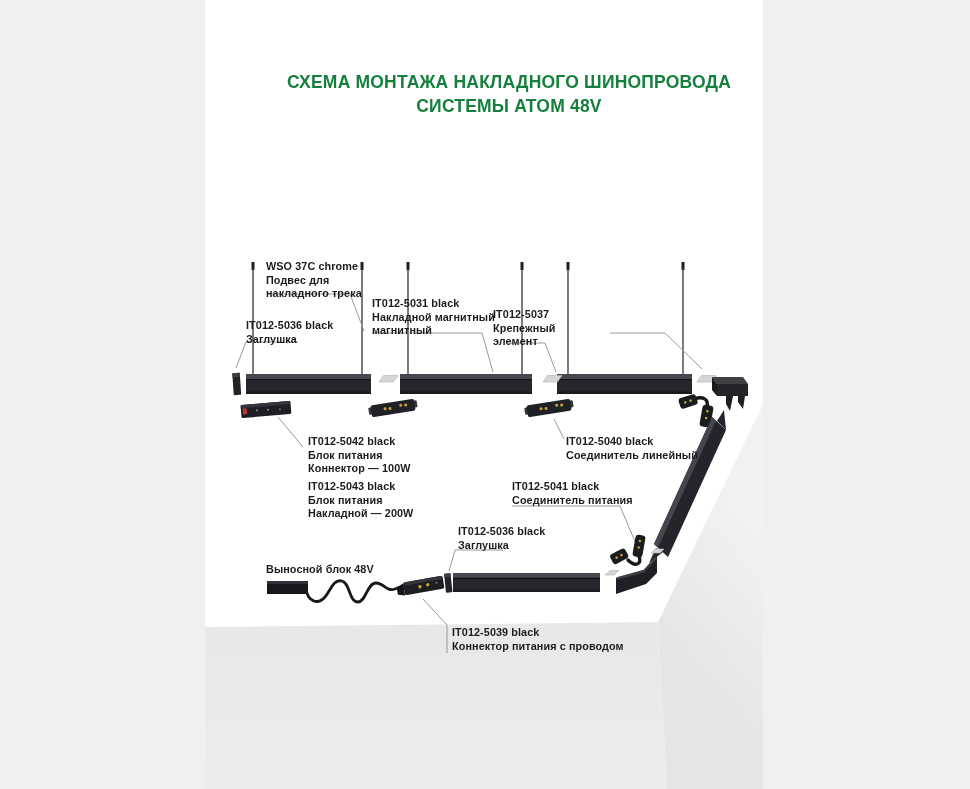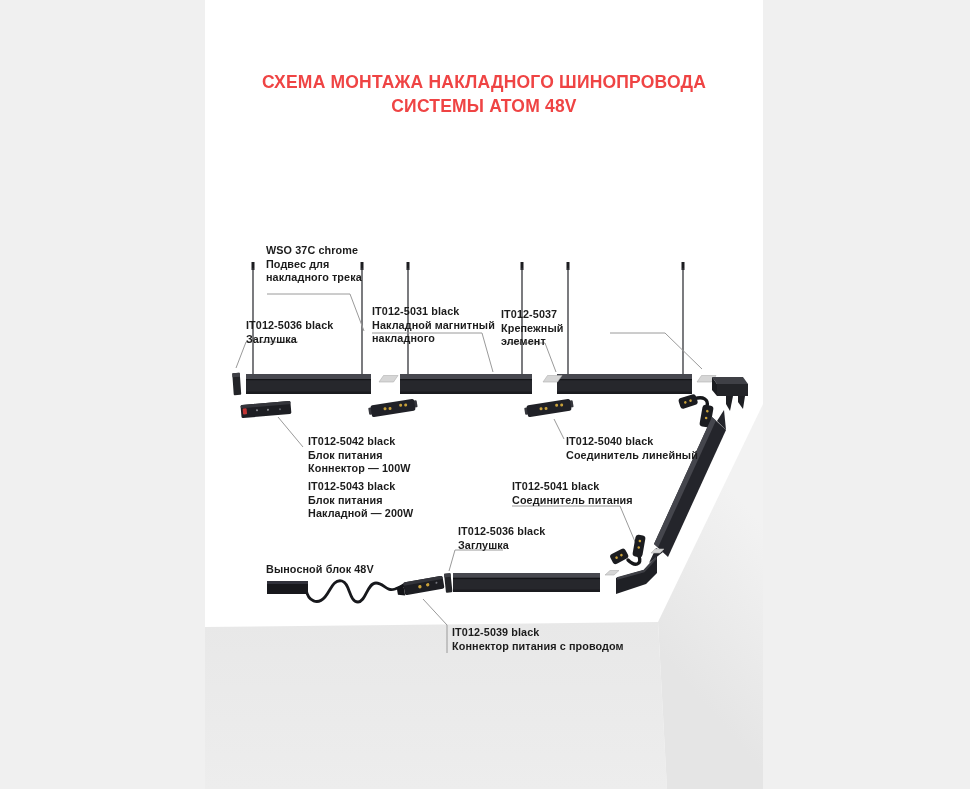--- a/index.html
+++ b/index.html
@@ -10,22 +10,22 @@
     -webkit-font-smoothing:antialiased;
   }
   .page{position:relative;width:970px;height:789px;background:#f0f0f0;}
   .stage{
     position:absolute;left:205px;top:0;width:558px;height:789px;
     background:#ffffff;
   }
   .scene{position:absolute;left:0;top:0;}
   .title{
     position:absolute;top:70px;left:0;width:100%;
-    text-align:center;color:#ef4444;
-    font-size:17.5px;line-height:24px;font-weight:600;letter-spacing:.2px;
+    text-align:center;color:#15803d;
+    font-size:17.5px;line-height:24px;font-weight:600;letter-spacing:.2px;padding-left:25px;
   }
   .lbl{
     position:absolute;color:#1c1c1c;
     font-size:10.8px;line-height:13.5px;font-weight:600;letter-spacing:.1px;
     white-space:nowrap;
   }
 </style>
 </head>
 <body>
 
@@ -218,38 +218,38 @@
         <rect x="62" y="581" width="41" height="13" fill="#17181c"></rect>
         <rect x="62" y="581" width="41" height="3" fill="#30313a"></rect>
       </g>
     </svg>
 
     <div class="title">
       <div>СХЕМА МОНТАЖА НАКЛАДНОГО ШИНОПРОВОДА</div>
       <div>СИСТЕМЫ ATOM 48V</div>
     </div>
 
-    <div class="lbl" style="left:61px;top:244px">
+    <div class="lbl" style="left:61px;top:260px">
       <div>WSO 37C chrome</div>
       <div>Подвес для</div>
       <div>накладного  трека</div>
     </div>
 
     <div class="lbl" style="left:41px;top:319px">
       <div>IT012-5036 black</div>
       <div>Заглушка</div>
     </div>
 
-    <div class="lbl" style="left:167px;top:305px">
+    <div class="lbl" style="left:167px;top:297px">
       <div>IT012-5031 black</div>
       <div>Накладной магнитный</div>
-      <div>накладного</div>
-    </div>
-
-    <div class="lbl" style="left:296px;top:308px">
+      <div>магнитный</div>
+    </div>
+
+    <div class="lbl" style="left:288px;top:308px">
       <div>IT012-5037</div>
       <div>Крепежный</div>
       <div>элемент</div>
     </div>
 
 
     <div class="lbl" style="left:103px;top:435px">
       <div>IT012-5042 black</div>
       <div>Блок питания</div>
       <div>Коннектор — 100W</div>

